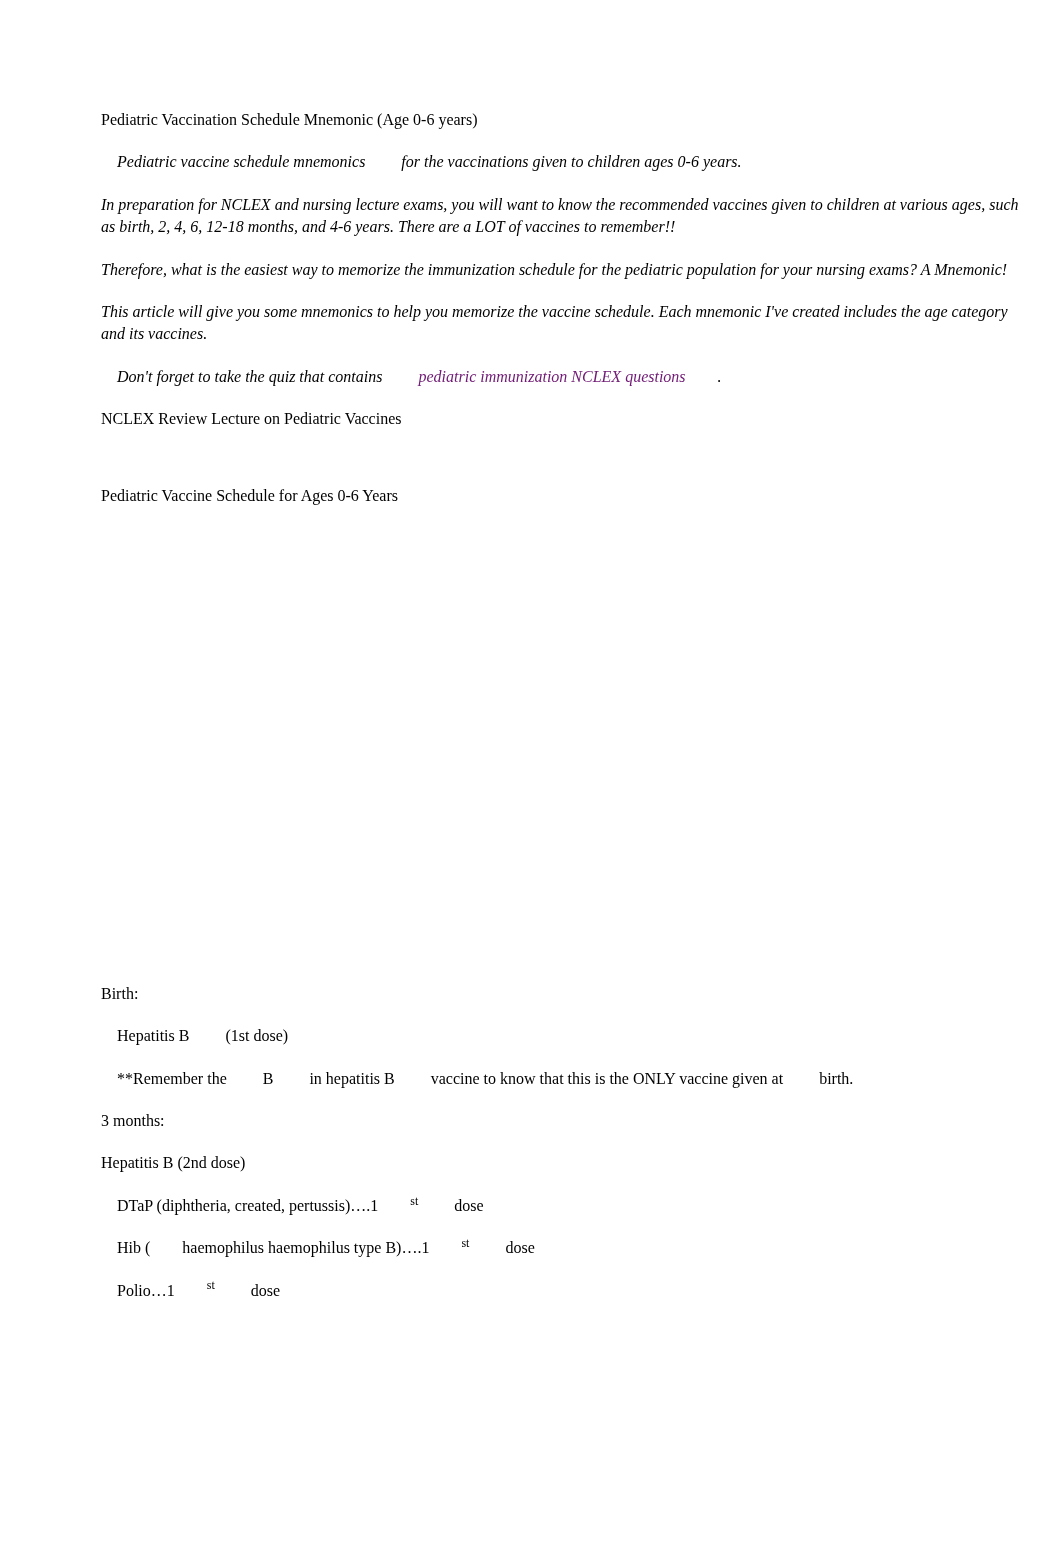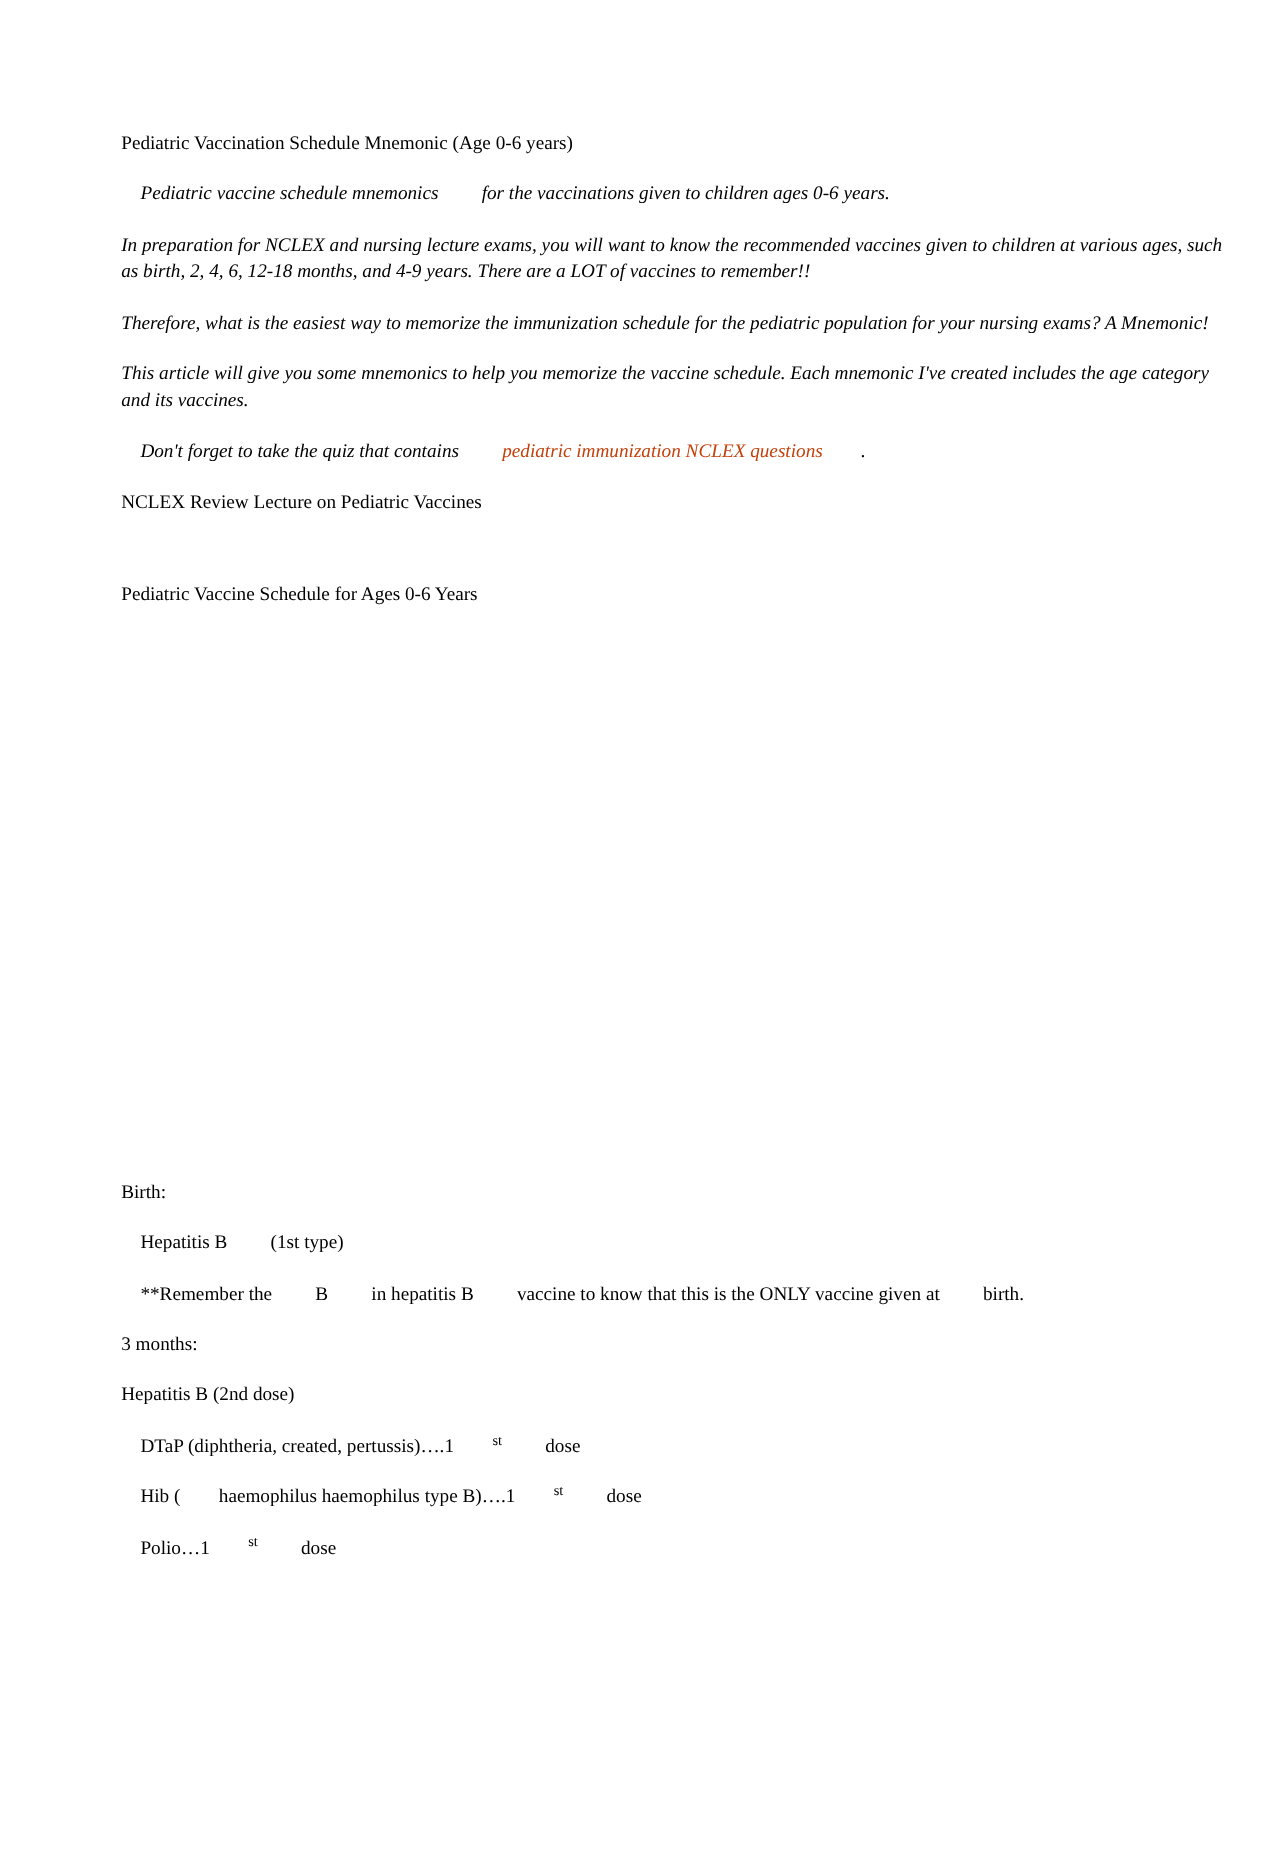--- a/index.html
+++ b/index.html
@@ -17,21 +17,21 @@
       width: 1062px;
     }
     .title {
       margin-bottom: 20px;
     }
     .para {
       margin-bottom: 20px;
       font-style: italic;
     }
     .link {
-      color: #c2410c;
+      color: #701a75;
       text-decoration: none;
     }
     .sup {
       font-size: 0.75em;
       vertical-align: super;
       line-height: 0;
     }
     .spacer-large {
       height: 440px;
     }
@@ -47,42 +47,42 @@
   </style>
 </head>
 <body>
 
 <div class="title">Pediatric Vaccination Schedule Mnemonic (Age 0-6 years)</div>
 
 <div class="para">
   <span>Pediatric vaccine schedule mnemonics</span><span>   for the vaccinations given to children ages 0-6 years.</span>
 </div>
 
-<div class="para">In preparation for NCLEX and nursing lecture exams, you will want to know the recommended vaccines given to children at various ages, such as birth, 2, 4, 6, 12-18 months, and 4-9 years. There are a LOT of vaccines to remember!!</div>
+<div class="para">In preparation for NCLEX and nursing lecture exams, you will want to know the recommended vaccines given to children at various ages, such as birth, 2, 4, 6, 12-18 months, and 4-6 years. There are a LOT of vaccines to remember!!</div>
 
 <div class="para">Therefore, what is the easiest way to memorize the immunization schedule for the pediatric population for your nursing exams? A Mnemonic!</div>
 
 <div class="para">This article will give you some mnemonics to help you memorize the vaccine schedule. Each mnemonic I've created includes the age category and its vaccines.</div>
 
 <div class="para">
   <span>Don't forget to take the quiz that contains  </span><a class="link"> pediatric immunization NCLEX questions</a><span>.</span>
 </div>
 
 <div class="heading">NCLEX Review Lecture on Pediatric Vaccines</div>
 
 <div class="spacer-small"></div>
 
 <div class="heading">Pediatric Vaccine Schedule for Ages 0-6 Years</div>
 
 <div class="spacer-large"></div>
 
 <div class="item">Birth:</div>
 
 <div class="item">
-  <span>Hepatitis B</span><span> (1st type)</span>
+  <span>Hepatitis B</span><span> (1st dose)</span>
 </div>
 
 <div class="item">
   <span>**Remember the </span><span>B</span><span> in hepatitis B</span><span> vaccine to know that this is the ONLY vaccine given at </span><span>birth.</span>
 </div>
 
 <div class="item">3 months:</div>
 
 <div class="item">Hepatitis B (2nd dose)</div>
 

